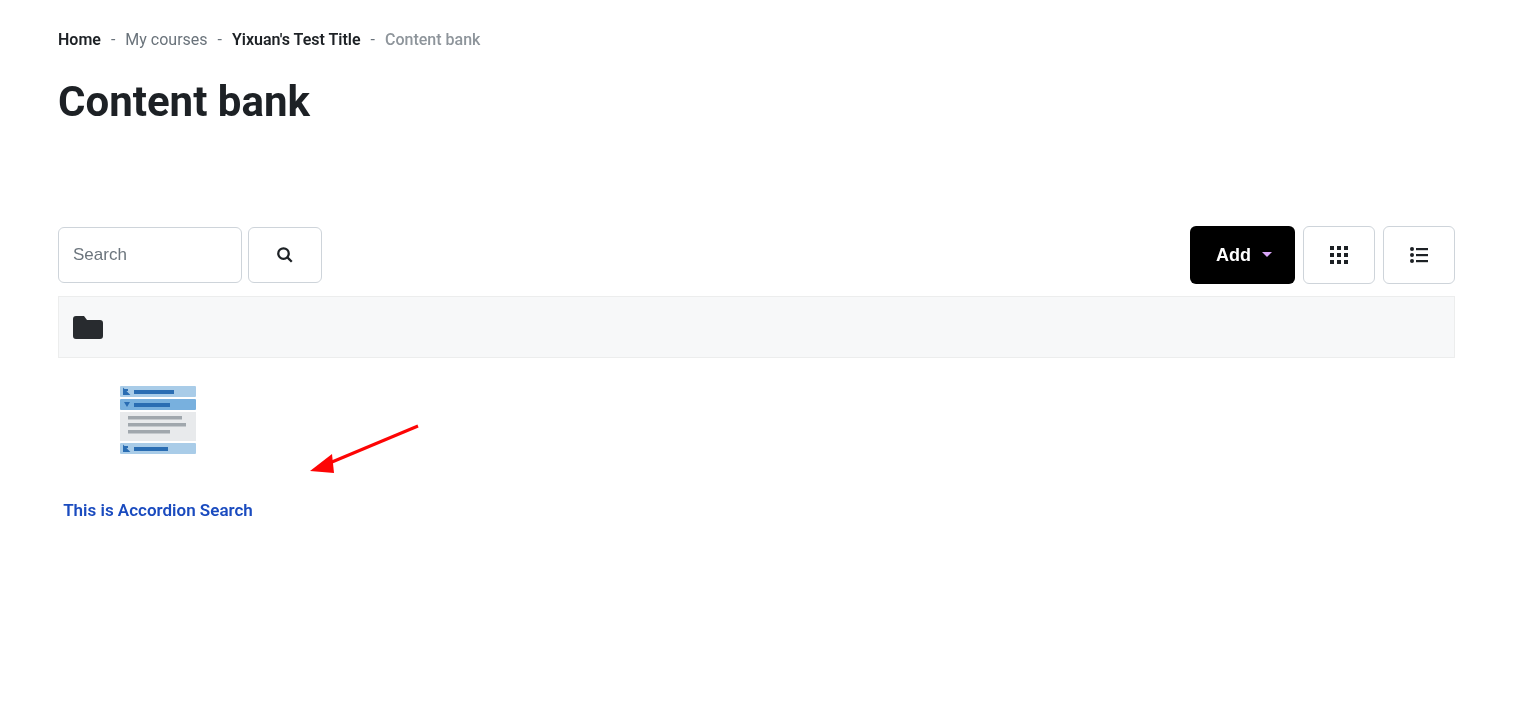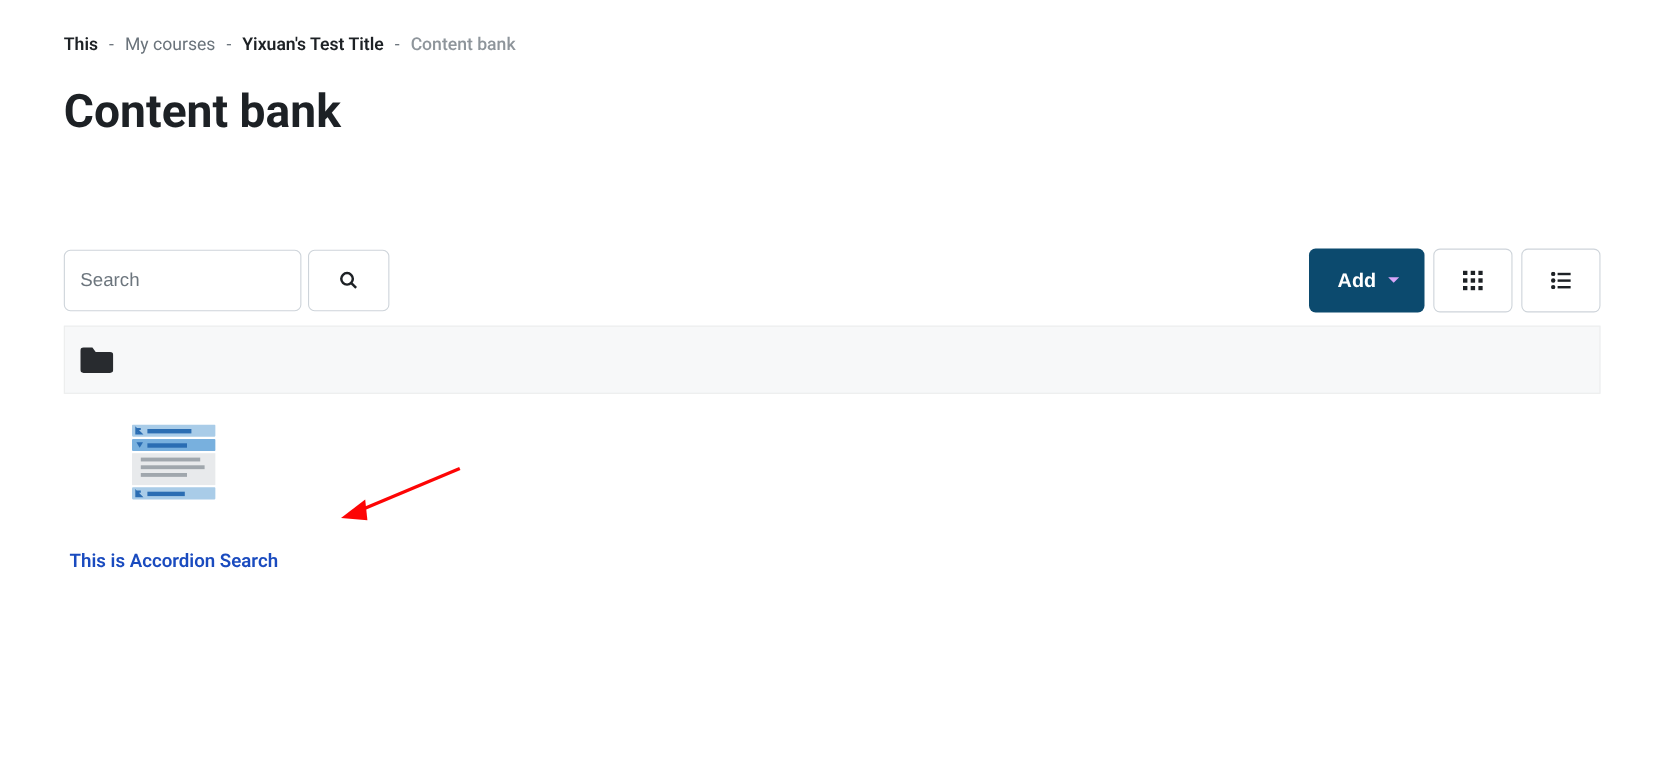--- a/index.html
+++ b/index.html
@@ -28,21 +28,21 @@
       margin-bottom: 100px;
     }
     .toolbar {
       display: flex;
       align-items: center;
       justify-content: space-between;
       margin-bottom: 12px;
     }
     .toolbar-left { display: flex; gap: 6px; }
     .search-input {
-      width: 216px;
+      width: 184px;
       height: 56px;
       border: 1px solid #ced4da;
       border-radius: 6px;
       padding: 0 14px;
       font-size: 17px;
       color: #495057;
     }
     .search-input::placeholder { color: #6c757d; }
     .btn-icon {
       width: 74px;
@@ -53,21 +53,21 @@
       display: inline-flex;
       align-items: center;
       justify-content: center;
       cursor: pointer;
     }
     .toolbar-right { display: flex; gap: 8px; align-items: center; }
     .btn-add {
       height: 58px;
       border: none;
       border-radius: 6px;
-      background: #0c4a6e;
+      background: #000000;
       color: #fff;
       font-size: 18px;
       font-weight: 600;
       padding: 0 22px 0 26px;
       display: inline-flex;
       align-items: center;
       gap: 10px;
       cursor: pointer;
     }
     .btn-view {
@@ -112,21 +112,21 @@
       left: 250px;
       top: 35px;
       pointer-events: none;
     }
     svg { display: block; }
   </style>
 </head>
 <body>
 
 <nav class="breadcrumb">
-  <a href="#" class="bc-dark">This</a>
+  <a href="#" class="bc-dark">Home</a>
   <span class="sep">-</span>
   <a href="#" class="bc-light">My courses</a>
   <span class="sep">-</span>
   <a href="#" class="bc-dark">Yixuan's Test Title</a>
   <span class="sep">-</span>
   <span class="bc-current">Content bank</span>
 </nav>
 
 <h1 class="page-title">Content bank</h1>
 

